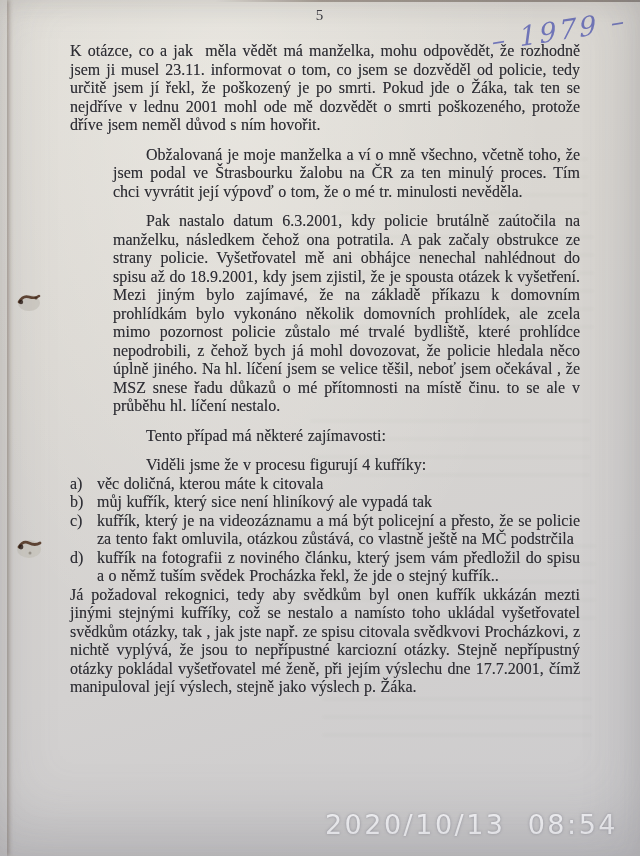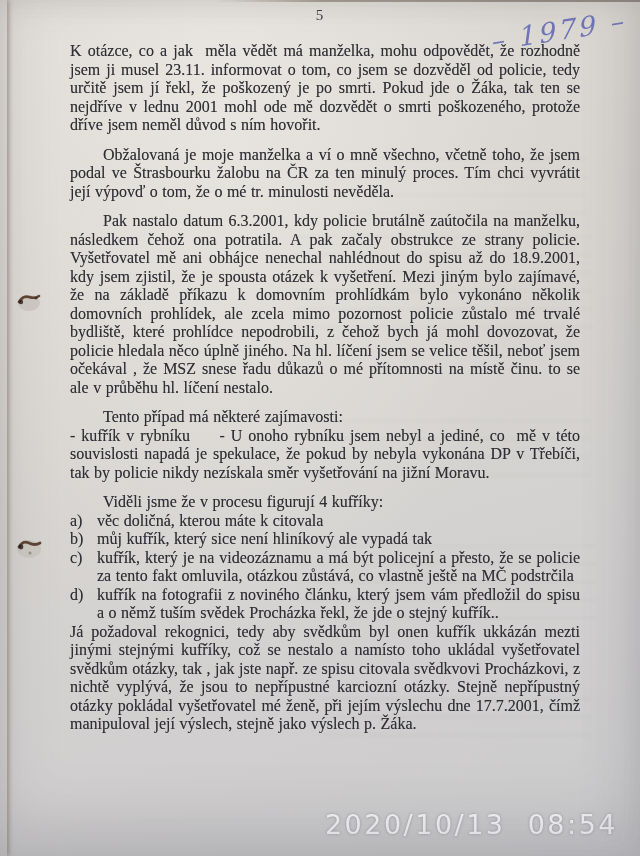--- a/index.html
+++ b/index.html
@@ -40,21 +40,21 @@
     font-size:27px; letter-spacing:3px; color:#5e64b4; opacity:0.85;
     transform:rotate(-9deg) skewX(-6deg);
   }
   .doc {
     position:absolute; left:70px; top:42px; width:510px;
     font-size:16px; line-height:18.5px; color:#2e2e34;
     text-align:justify; word-spacing:0.5px;
     text-shadow:0 0 0.4px rgba(46,46,56,0.45);
   }
   .para { margin:0; }
-  .mt { margin-top:11px; }
+  .mt { margin-top:11px;margin-left:43px; }
   .indent { text-indent:33px; }
   .heading { text-align:left; }
   .li { display:flex; }
   .li .marker { flex:0 0 27px; }
   .li .litext { flex:1; text-align:justify; }
   .timestamp {
     position:absolute; right:22px; top:809px;
     font-family:"DejaVu Sans","Liberation Sans",sans-serif;
     font-size:27px; letter-spacing:2.5px;
     color:rgba(253,253,255,0.92);
@@ -110,21 +110,20 @@
       <circle cx="6" cy="12" r="2.4" fill="#271710" opacity="0.8"></circle>
       <circle cx="15" cy="18" r="1.5" fill="#8d877c" opacity="0.8"></circle>
     </svg>
   </div>
 
   <div class="doc">
     <p class="para">K otázce, co a jak&nbsp; měla vědět má manželka, mohu odpovědět, že rozhodně jsem ji musel 23.11. informovat o tom, co jsem se dozvěděl od policie, tedy určitě jsem jí řekl, že poškozený je po smrti. Pokud jde o Žáka, tak ten se nejdříve v lednu 2001 mohl ode mě dozvědět o smrti poškozeného, protože dříve jsem neměl důvod s ním hovořit.</p>
     <p class="para indent mt">Obžalovaná je moje manželka a ví o mně všechno, včetně toho, že jsem podal ve Štrasbourku žalobu na ČR za ten minulý proces. Tím chci vyvrátit její výpovď o tom, že o mé tr. minulosti nevěděla.</p>
     <p class="para indent mt">Pak nastalo datum 6.3.2001, kdy policie brutálně zaútočila na manželku, následkem čehož ona potratila. A pak začaly obstrukce ze strany policie. Vyšetřovatel mě ani obhájce nenechal nahlédnout do spisu až do 18.9.2001, kdy jsem zjistil, že je spousta otázek k vyšetření. Mezi jiným bylo zajímavé, že na základě příkazu k domovním prohlídkám bylo vykonáno několik domovních prohlídek, ale zcela mimo pozornost policie zůstalo mé trvalé bydliště, které prohlídce nepodrobili, z čehož bych já mohl dovozovat, že policie hledala něco úplně jiného. Na hl. líčení jsem se velice těšil, neboť jsem očekával&nbsp;, že MSZ snese řadu důkazů o mé přítomnosti na místě činu. to se ale v průběhu hl. líčení nestalo.</p>
     <p class="para indent heading mt">Tento případ má některé zajímavosti:</p>
-    <p class="para">- kufřík v rybníku&nbsp;&nbsp;&nbsp;&nbsp; - U onoho rybníku jsem nebyl a jediné, co&nbsp; mě v této souvislosti napadá je spekulace, že pokud by nebyla vykonána DP v Třebíči, tak by policie nikdy nezískala směr vyšetřování na jižní Moravu.</p>
     <p class="para indent heading mt">Viděli jsme že v procesu figurují 4 kufříky:</p>
 
     <div class="li">
       <span class="marker">a)</span>
       <span class="litext">věc doličná, kterou máte k citovala</span>
     </div>
     <div class="li">
       <span class="marker">b)</span>
       <span class="litext">můj kufřík, který sice není hliníkový ale vypadá tak</span>
     </div>

